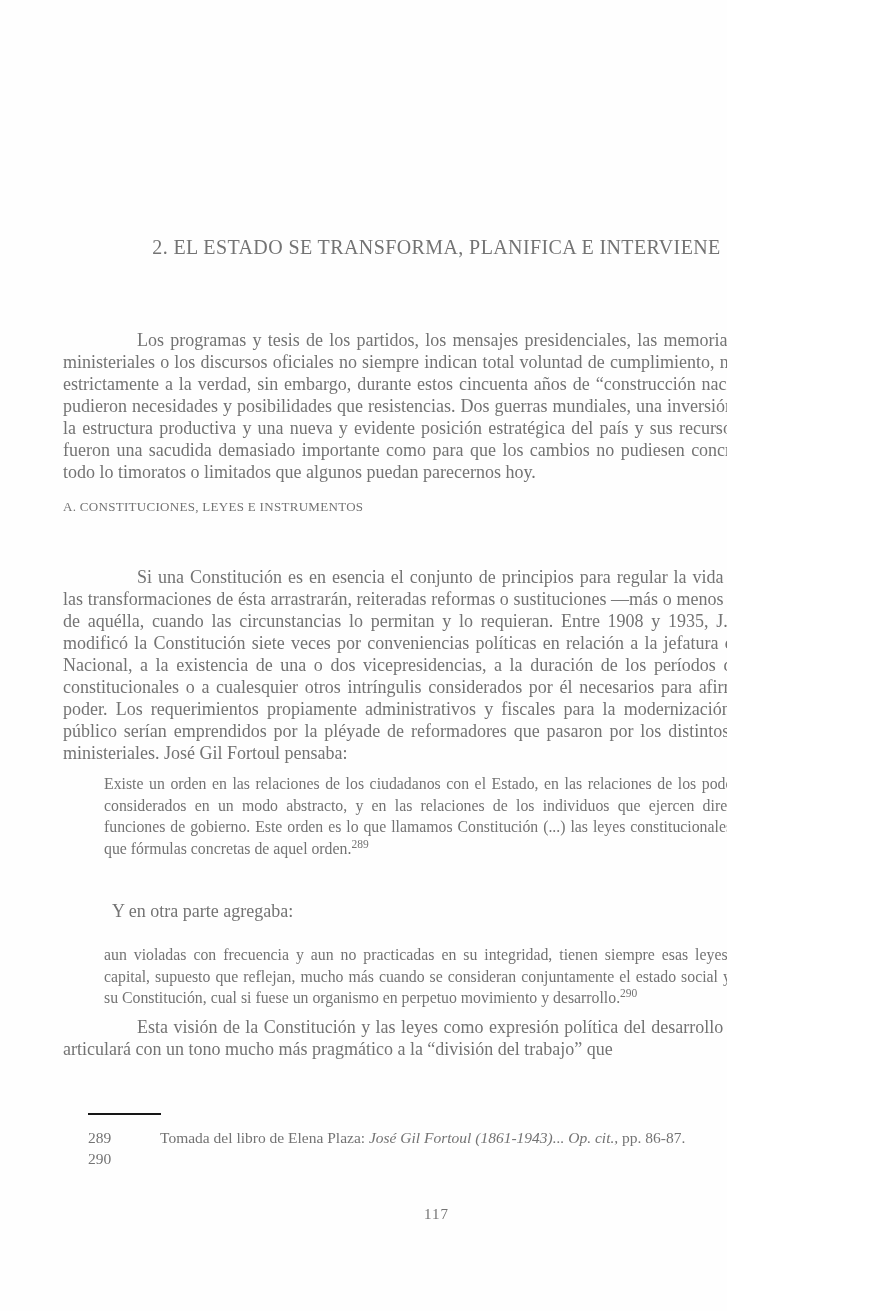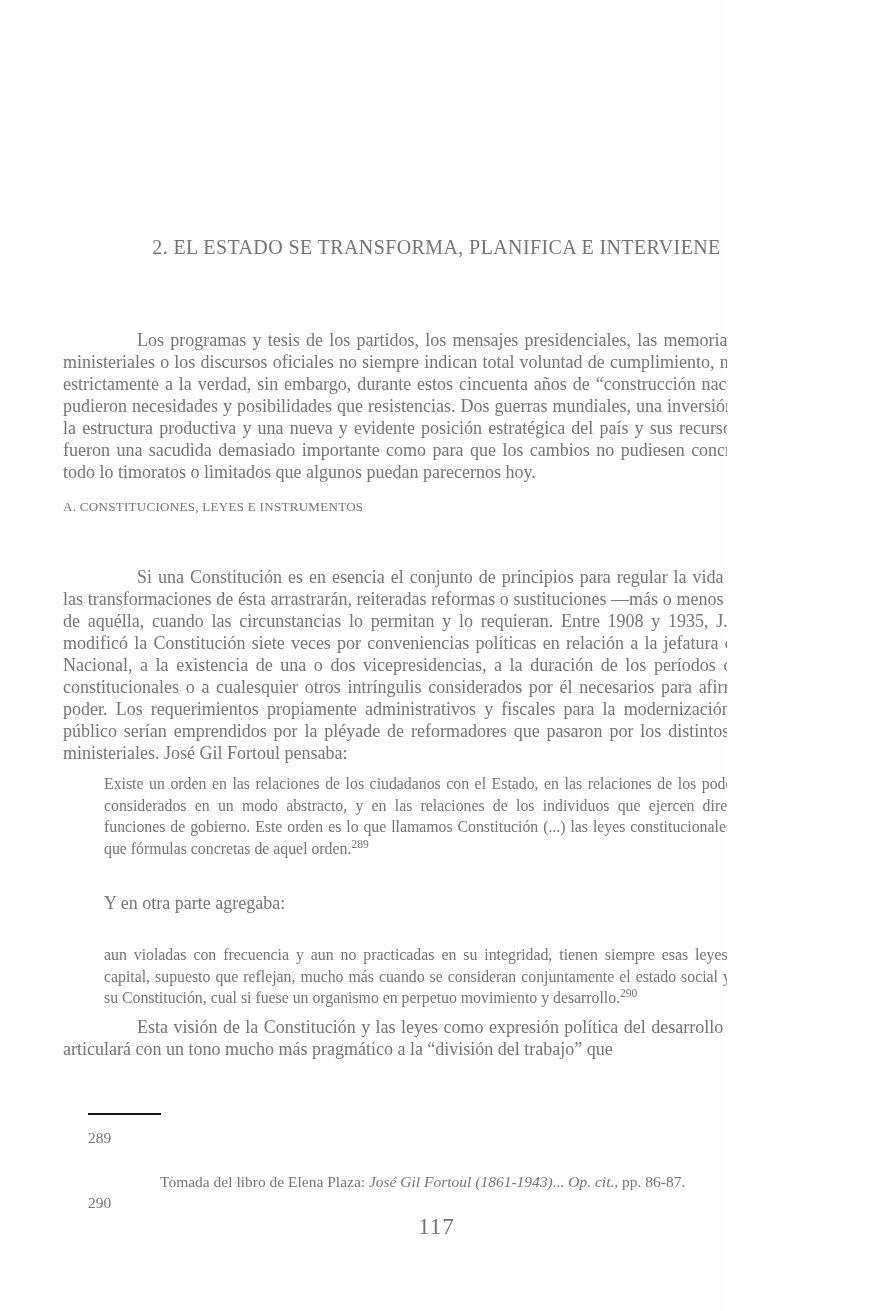--- a/index.html
+++ b/index.html
@@ -46,21 +46,21 @@
     margin: 0;
     font-size: 15.8px;
     line-height: 21.6px;
     text-align: justify;
     padding-left: 41px;
     box-sizing: border-box;
   }
   .q1 { top: 773px; }
   .interlude {
     top: 893px;
-    margin: 0;
+    margin: 8px;
     padding-left: 41px;
     font-size: 18px;
   }
   .q2 { top: 944px; }
   .p3 { top: 1016px; }
   sup.ref {
     font-size: 11.5px;
     line-height: 0;
     vertical-align: 6px;
   }
@@ -78,28 +78,26 @@
     line-height: 20.5px;
   }
   .fn-num {
     flex: 0 0 97px;
     padding-left: 25px;
     box-sizing: border-box;
   }
   .fn-text {
     flex: 1;
     text-align: justify;
-    margin-top: 44px;
   }
   .page-number {
     top: 1206px;
     text-align: center;
-    font-size: 23px;
+    font-size: 15px;
     letter-spacing: 1px;
-    margin-top: 8px;
   }
 </style>
 </head>
 <body>
 
 <div class="page">
 
   <h1 class="abs title">2. EL ESTADO SE TRANSFORMA, PLANIFICA E INTERVIENE</h1>
 
   <p class="abs para indent p1">Los programas y tesis de los partidos, los mensajes presidenciales, las memorias y cuentas ministeriales o los discursos oficiales no siempre indican total voluntad de cumplimiento, ni se ajustan estrictamente a la verdad, sin embargo, durante estos cincuenta años de “construcción nacional”, más pudieron necesidades y posibilidades que resistencias. Dos guerras mundiales, una inversión radical en la estructura productiva y una nueva y evidente posición estratégica del país y sus recursos naturales fueron una sacudida demasiado importante como para que los cambios no pudiesen concretarse, con todo lo timoratos o limitados que algunos puedan parecernos hoy.</p>

